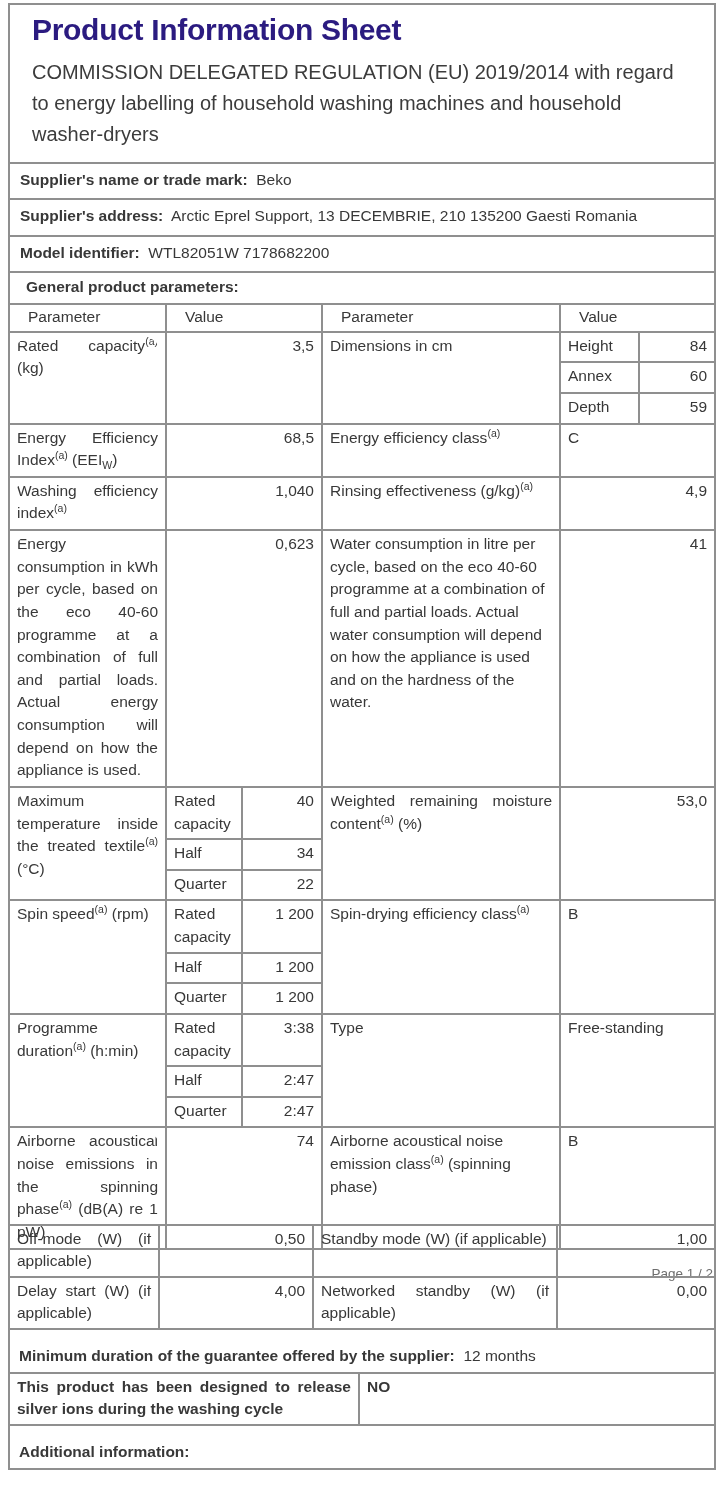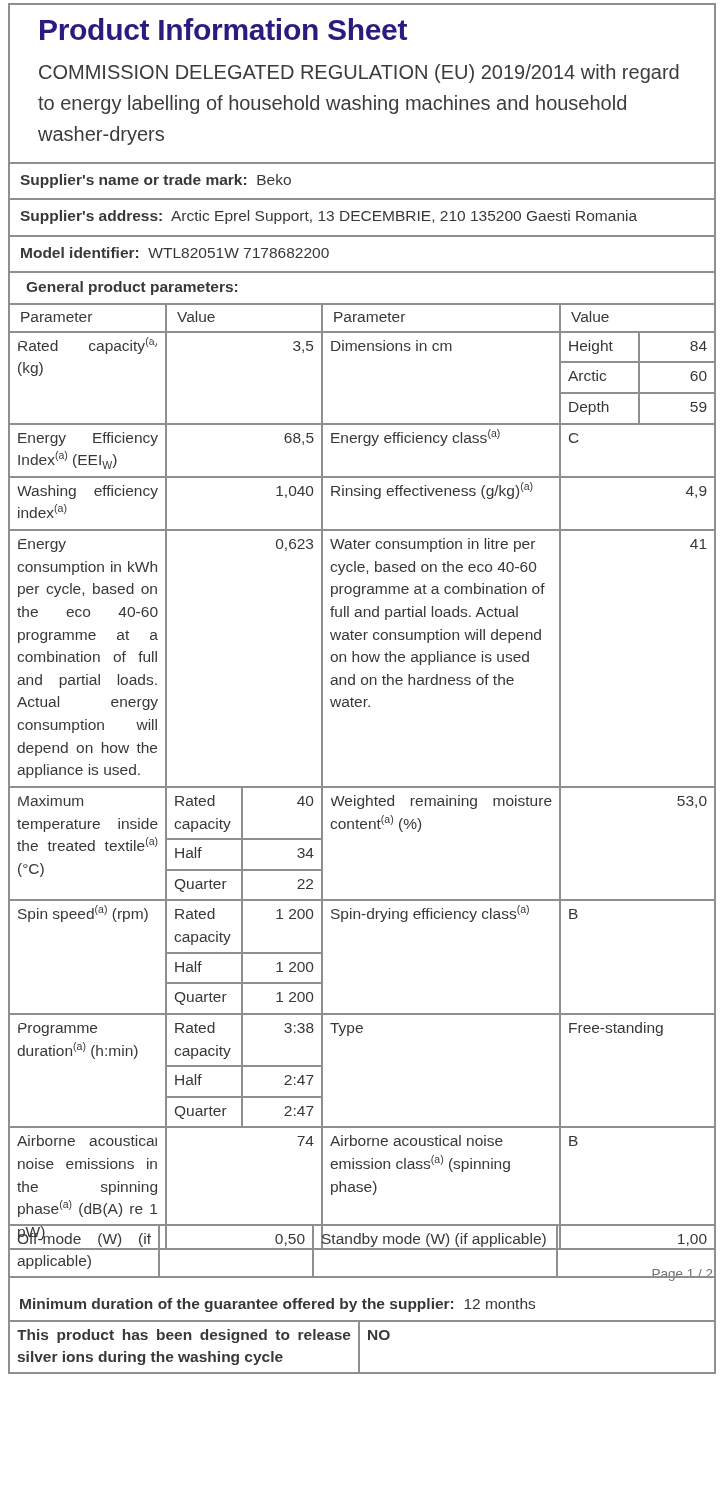--- a/index.html
+++ b/index.html
@@ -17,29 +17,29 @@
     padding:2px 7px 4px; font-size:15.5px; line-height:1.46; color:#383838;
     overflow:hidden;
   }
   sup { font-size:0.68em; line-height:0; }
   sub { font-size:0.68em; line-height:0; }
   .b { font-weight:bold; }
   .just { text-align:justify;border-radius:30px; }
   .val { text-align:right; }
 
   
-  td.title-cell { padding:8px 28px 12px; }
+  td.title-cell { padding:8px 22px 12px; }
   h1.doc-title {
     margin:0 0 9px 0; font-size:30px; line-height:1.15;
     font-weight:bold; color:#2b1b80; letter-spacing:-0.3px;
   }
   p.regulation { margin:0; font-size:20px; line-height:1.55; color:#3c3c3c; }
   td.lblrow { padding:5px 10px 7px; }
   td.genrow { padding:3px 16px 4px; }
-  tr.thead td { padding:1px 10px 2px; }
+  tr.thead td { padding:1px 18px 2px; }
 
   
   td.sublabel { padding:2px 7px 3px; }
 
   .page-num {
     text-align:right; margin:16px 1px 8px 0;
     font-size:13.5px; color:#6e6e6e;
   }
 
   .bottom { position:absolute; top:1224px; left:8px; width:706px; }
@@ -101,21 +101,21 @@
     </tr>
 
     <tr>
       <td class="just" rowspan="3">Rated capacity<sup>(a)</sup> (kg)</td>
       <td class="val" colspan="2" rowspan="3">3,5</td>
       <td rowspan="3">Dimensions in cm</td>
       <td class="sublabel">Height</td>
       <td class="val">84</td>
     </tr>
     <tr>
-      <td class="sublabel">Arctic</td>
+      <td class="sublabel">Annex</td>
       <td class="val">60</td>
     </tr>
     <tr>
       <td class="sublabel">Depth</td>
       <td class="val">59</td>
     </tr>
 
     <tr>
       <td class="just">Energy Efficiency Index<sup>(a)</sup> (EEI<sub>W</sub>)</td>
       <td class="val" colspan="2">68,5</td>
@@ -208,30 +208,39 @@
     </colgroup>
 
     <tbody>
         <tr>
       <td class="just">Off-mode (W) (if applicable)</td>
       <td class="val">0,50</td>
       <td class="just" colspan="2">Standby mode (W) (if applicable)</td>
       <td class="val">1,00</td>
     </tr>
 
+    <tr>
+      <td class="just">Delay start (W) (if applicable)</td>
+      <td class="val">4,00</td>
+      <td class="just" colspan="2">Networked standby (W) (if applicable)</td>
+      <td class="val">0,00</td>
+    </tr>
 
     <tr>
       <td class="fullrow" colspan="5">
         <span class="b">Minimum duration of the guarantee offered by the supplier:</span>&nbsp;
         <span>12 months</span>
       </td>
     </tr>
 
     <tr>
       <td class="b just" colspan="3">This product has been designed to release silver ions during the washing cycle</td>
       <td class="b" colspan="2">NO</td>
     </tr>
 
+    <tr>
+      <td class="fullrow b" colspan="5">Additional information:</td>
+    </tr>
 
   </tbody>
     </table>
 
 </div>
 
 </body></html>

